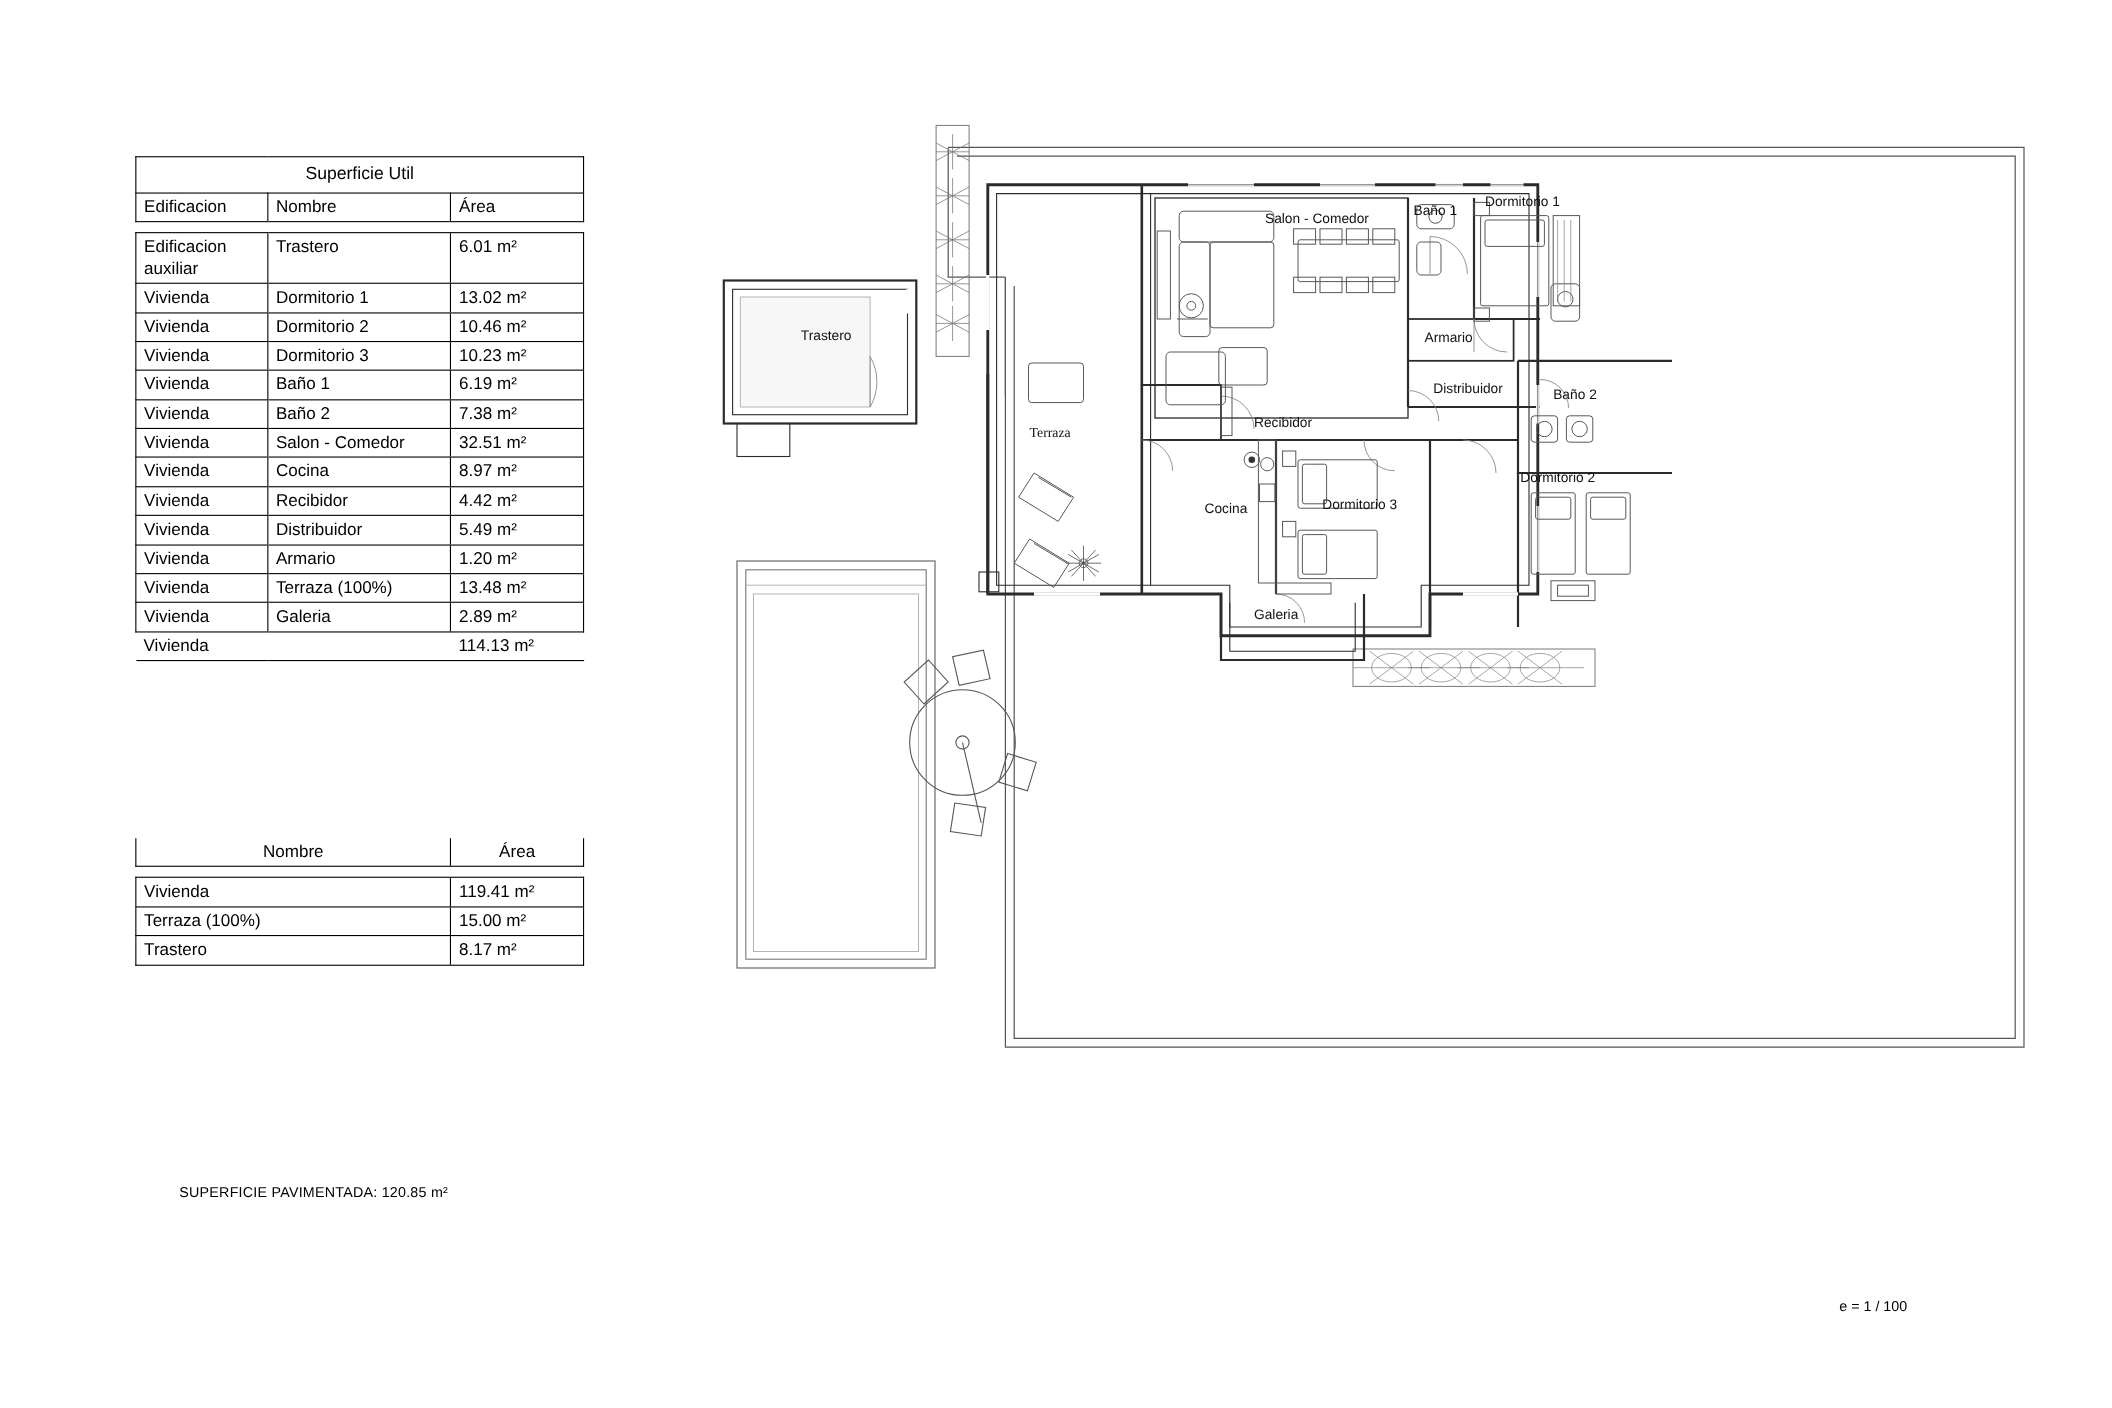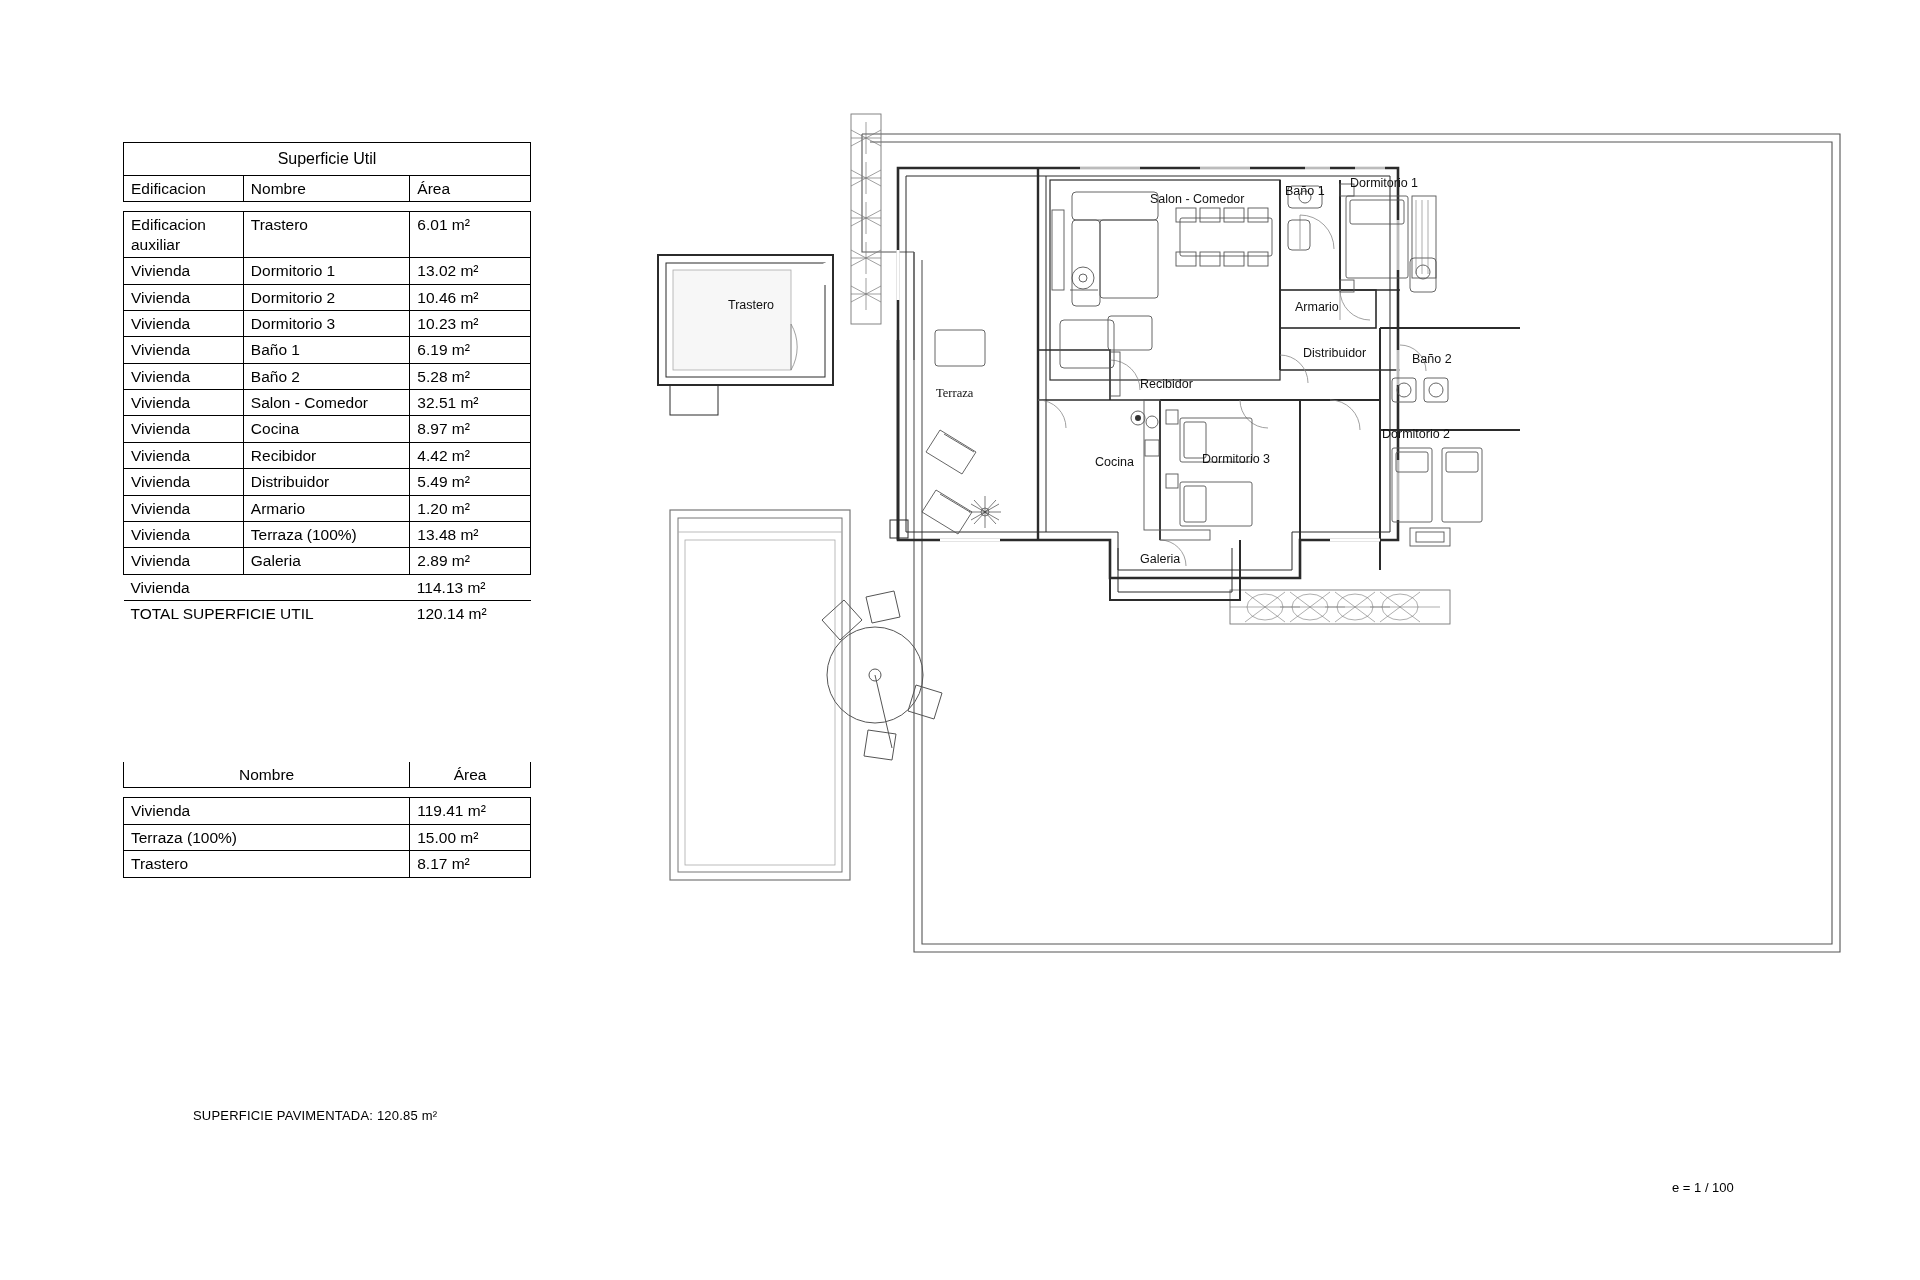--- a/index.html
+++ b/index.html
@@ -45,25 +45,24 @@
   #util-table col.c3 { width: 121px; }
 
   #constr-table { left: 123px; top: 762px; width: 408px; }
   #constr-table col.c1 { width: 287px; }
   #constr-table col.c2 { width: 121px; }
 
   .spacer-row td { border: none; height: 9px; padding: 0 !important; }
 
   .note {
     position: absolute;
-    left: 193px;
+    left: 163px;
     top: 1076px;
     font-size: 13px;
     letter-spacing: 0.2px;
-    margin-top: 32px;
   }
   .scale {
     position: absolute;
     left: 1672px;
     top: 1180px;
     font-size: 13px;
   }
 
   
   #plan {
@@ -124,21 +123,21 @@
       <td class="bb bl br">10.23 m²</td>
     </tr>
     <tr>
       <td class="bb bl">Vivienda</td>
       <td class="bb bl">Baño 1</td>
       <td class="bb bl br">6.19 m²</td>
     </tr>
     <tr>
       <td class="bb bl">Vivienda</td>
       <td class="bb bl">Baño 2</td>
-      <td class="bb bl br">5.28 m²</td>
+      <td class="bb bl br">7.38 m²</td>
     </tr>
     <tr>
       <td class="bb bl">Vivienda</td>
       <td class="bb bl">Salon - Comedor</td>
       <td class="bb bl br">32.51 m²</td>
     </tr>
     <tr>
       <td class="bb bl">Vivienda</td>
       <td class="bb bl">Cocina</td>
       <td class="bb bl br">8.97 m²</td>
@@ -164,24 +163,20 @@
       <td class="bb bl br">13.48 m²</td>
     </tr>
     <tr>
       <td class="bb bl">Vivienda</td>
       <td class="bb bl">Galeria</td>
       <td class="bb bl br">2.89 m²</td>
     </tr>
     <tr>
       <td class="bb" colspan="2">Vivienda</td>
       <td class="bb">114.13 m²</td>
-    </tr>
-    <tr>
-      <td colspan="2">TOTAL SUPERFICIE UTIL</td>
-      <td>120.14 m²</td>
     </tr>
   </tbody>
 </table>
 
 <table class="table-block" id="constr-table">
   <colgroup>
       <col class="c1">
       <col class="c2">
     </colgroup>
   <tbody>

